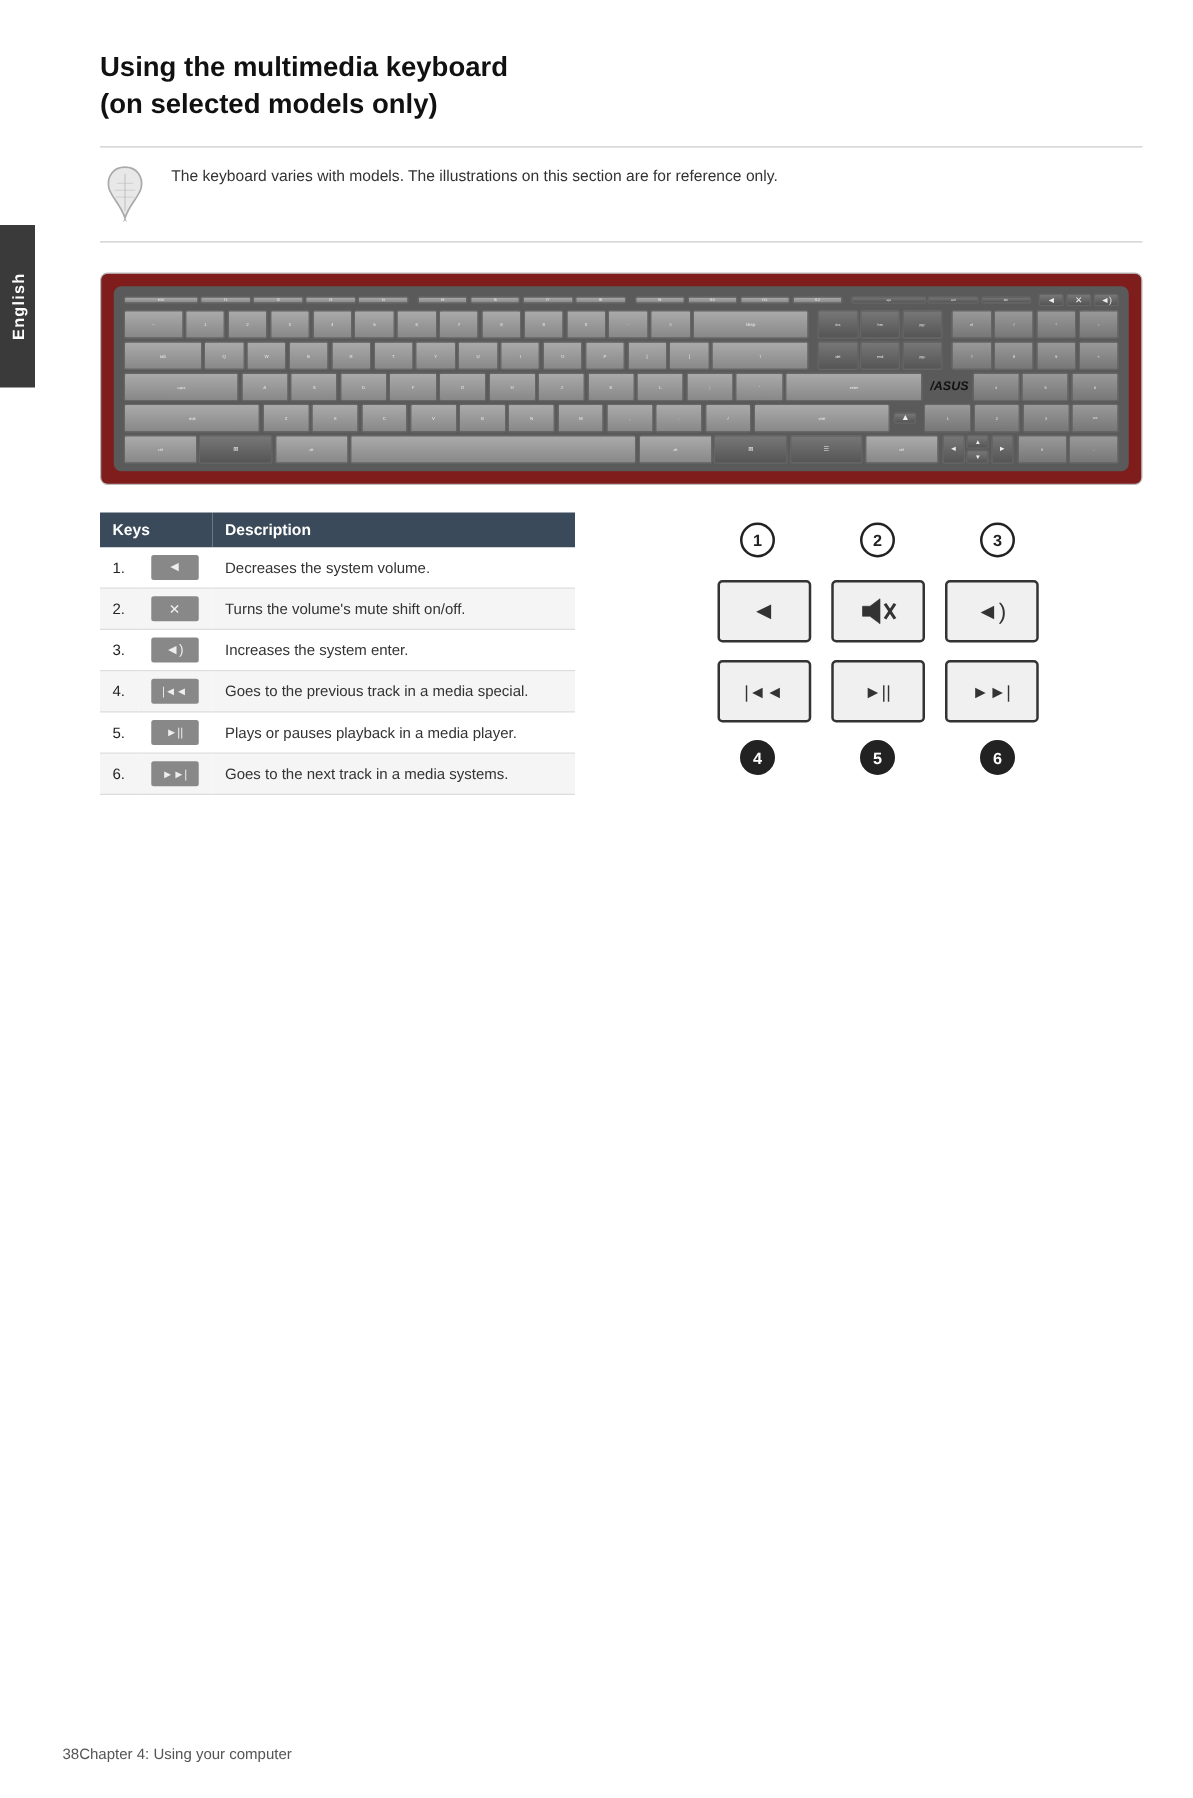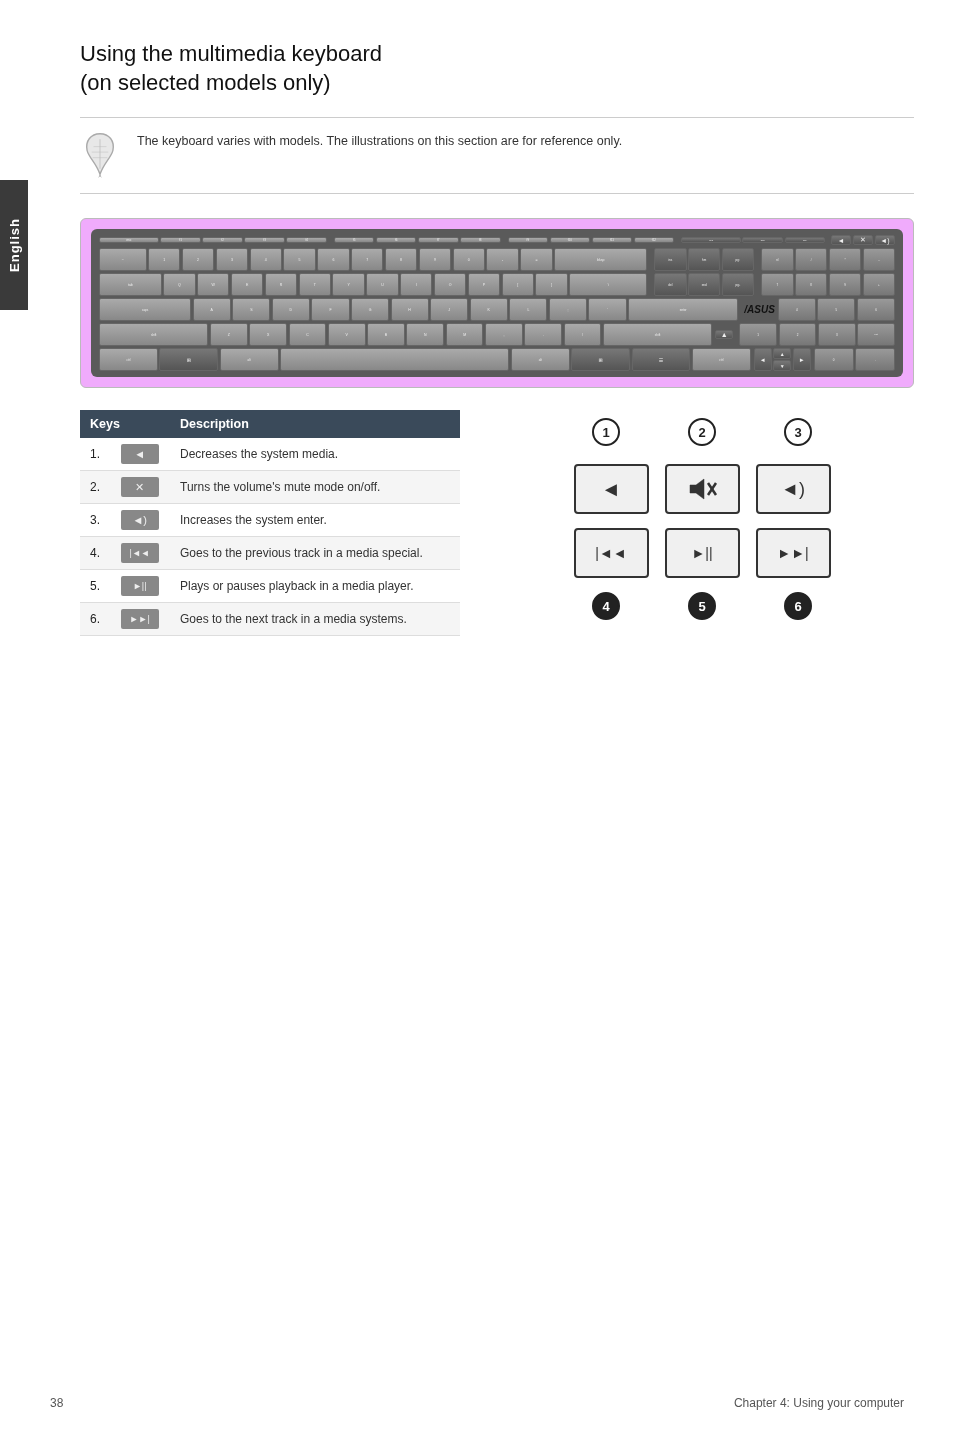--- a/index.html
+++ b/index.html
@@ -35,21 +35,21 @@
     }
 
     .main-content {
       margin-left: 50px;
       padding: 40px 40px 40px 30px;
     }
 
     
     .page-title {
       font-size: 22px;
-      font-weight: normal;
+      font-weight: bold;
       color: #111;
       margin-bottom: 20px;
       line-height: 1.3;
     }
 
     
     .note-box {
       display: flex;
       align-items: flex-start;
       border-top: 1px solid #ccc;
@@ -74,21 +74,21 @@
 
     
     .section-heading {
       font-size: 14px;
       font-weight: bold;
       margin-bottom: 14px;
     }
 
     
     .keyboard-area {
-      background: #f0abfc;
+      background: #7f1d1d;
       border: 1px solid #bbb;
       border-radius: 6px;
       padding: 10px;
       margin-bottom: 22px;
       height: 170px;
       position: relative;
       overflow: hidden;
     }
 
     
@@ -195,21 +195,21 @@
       margin-top: 10px;
     }
 
     
     .page-footer {
       position: absolute;
       bottom: 28px;
       left: 0;
       right: 0;
       display: flex;
-      justify-content: space-between;
+      justify-content: flex-start;
       padding: 0 50px;
       font-size: 12px;
       color: #555;
     }
 
     
     .kb-container {
       width: 100%;
       height: 100%;
       background: #5a5a5a;
@@ -452,28 +452,28 @@
           <th colspan="2" style="width:90px;">Keys</th>
           <th>Description</th>
         </tr>
       </thead>
       <tbody id="table-body">
       <tr>
             <td class="key-num">1.</td>
             <td class="key-icon-cell">
               <div class="key-icon-img" style="font-size: 11px;">◄</div>
             </td>
-            <td class="key-desc">Decreases the system media.</td>
+            <td class="key-desc">Decreases the system volume.</td>
           </tr>
           <tr>
             <td class="key-num">2.</td>
             <td class="key-icon-cell">
               <div class="key-icon-img" style="font-size: 11px;">✕</div>
             </td>
-            <td class="key-desc">Turns the volume's mute mode on/off.</td>
+            <td class="key-desc">Turns the volume's mute shift on/off.</td>
           </tr>
           <tr>
             <td class="key-num">3.</td>
             <td class="key-icon-cell">
               <div class="key-icon-img" style="font-size: 11px;">◄)</div>
             </td>
             <td class="key-desc">Increases the system enter.</td>
           </tr>
           <tr>
             <td class="key-num">4.</td>

